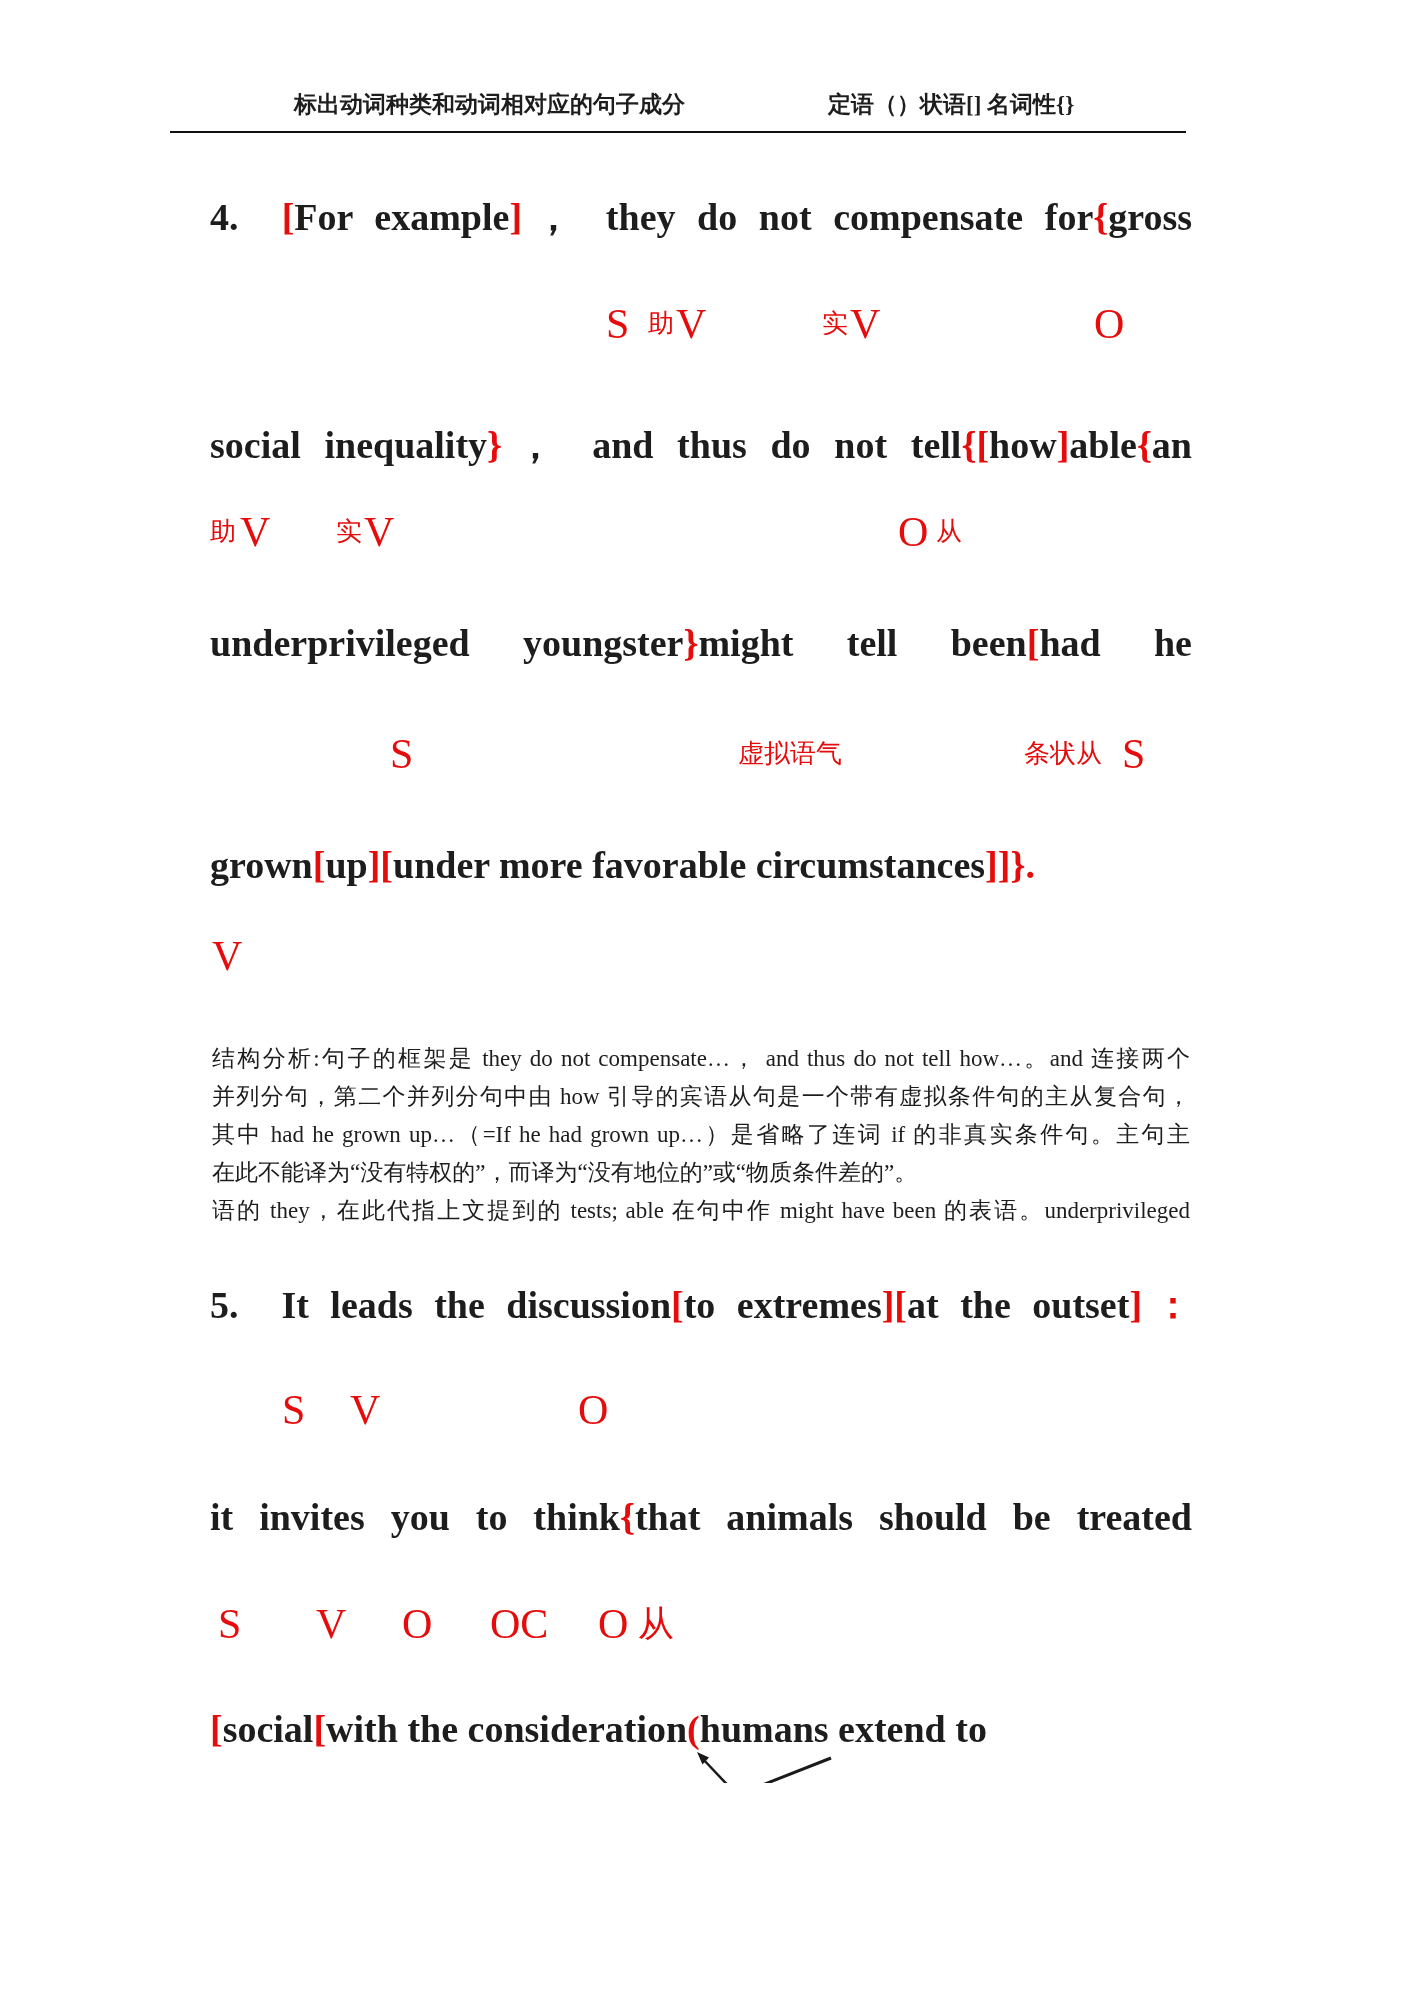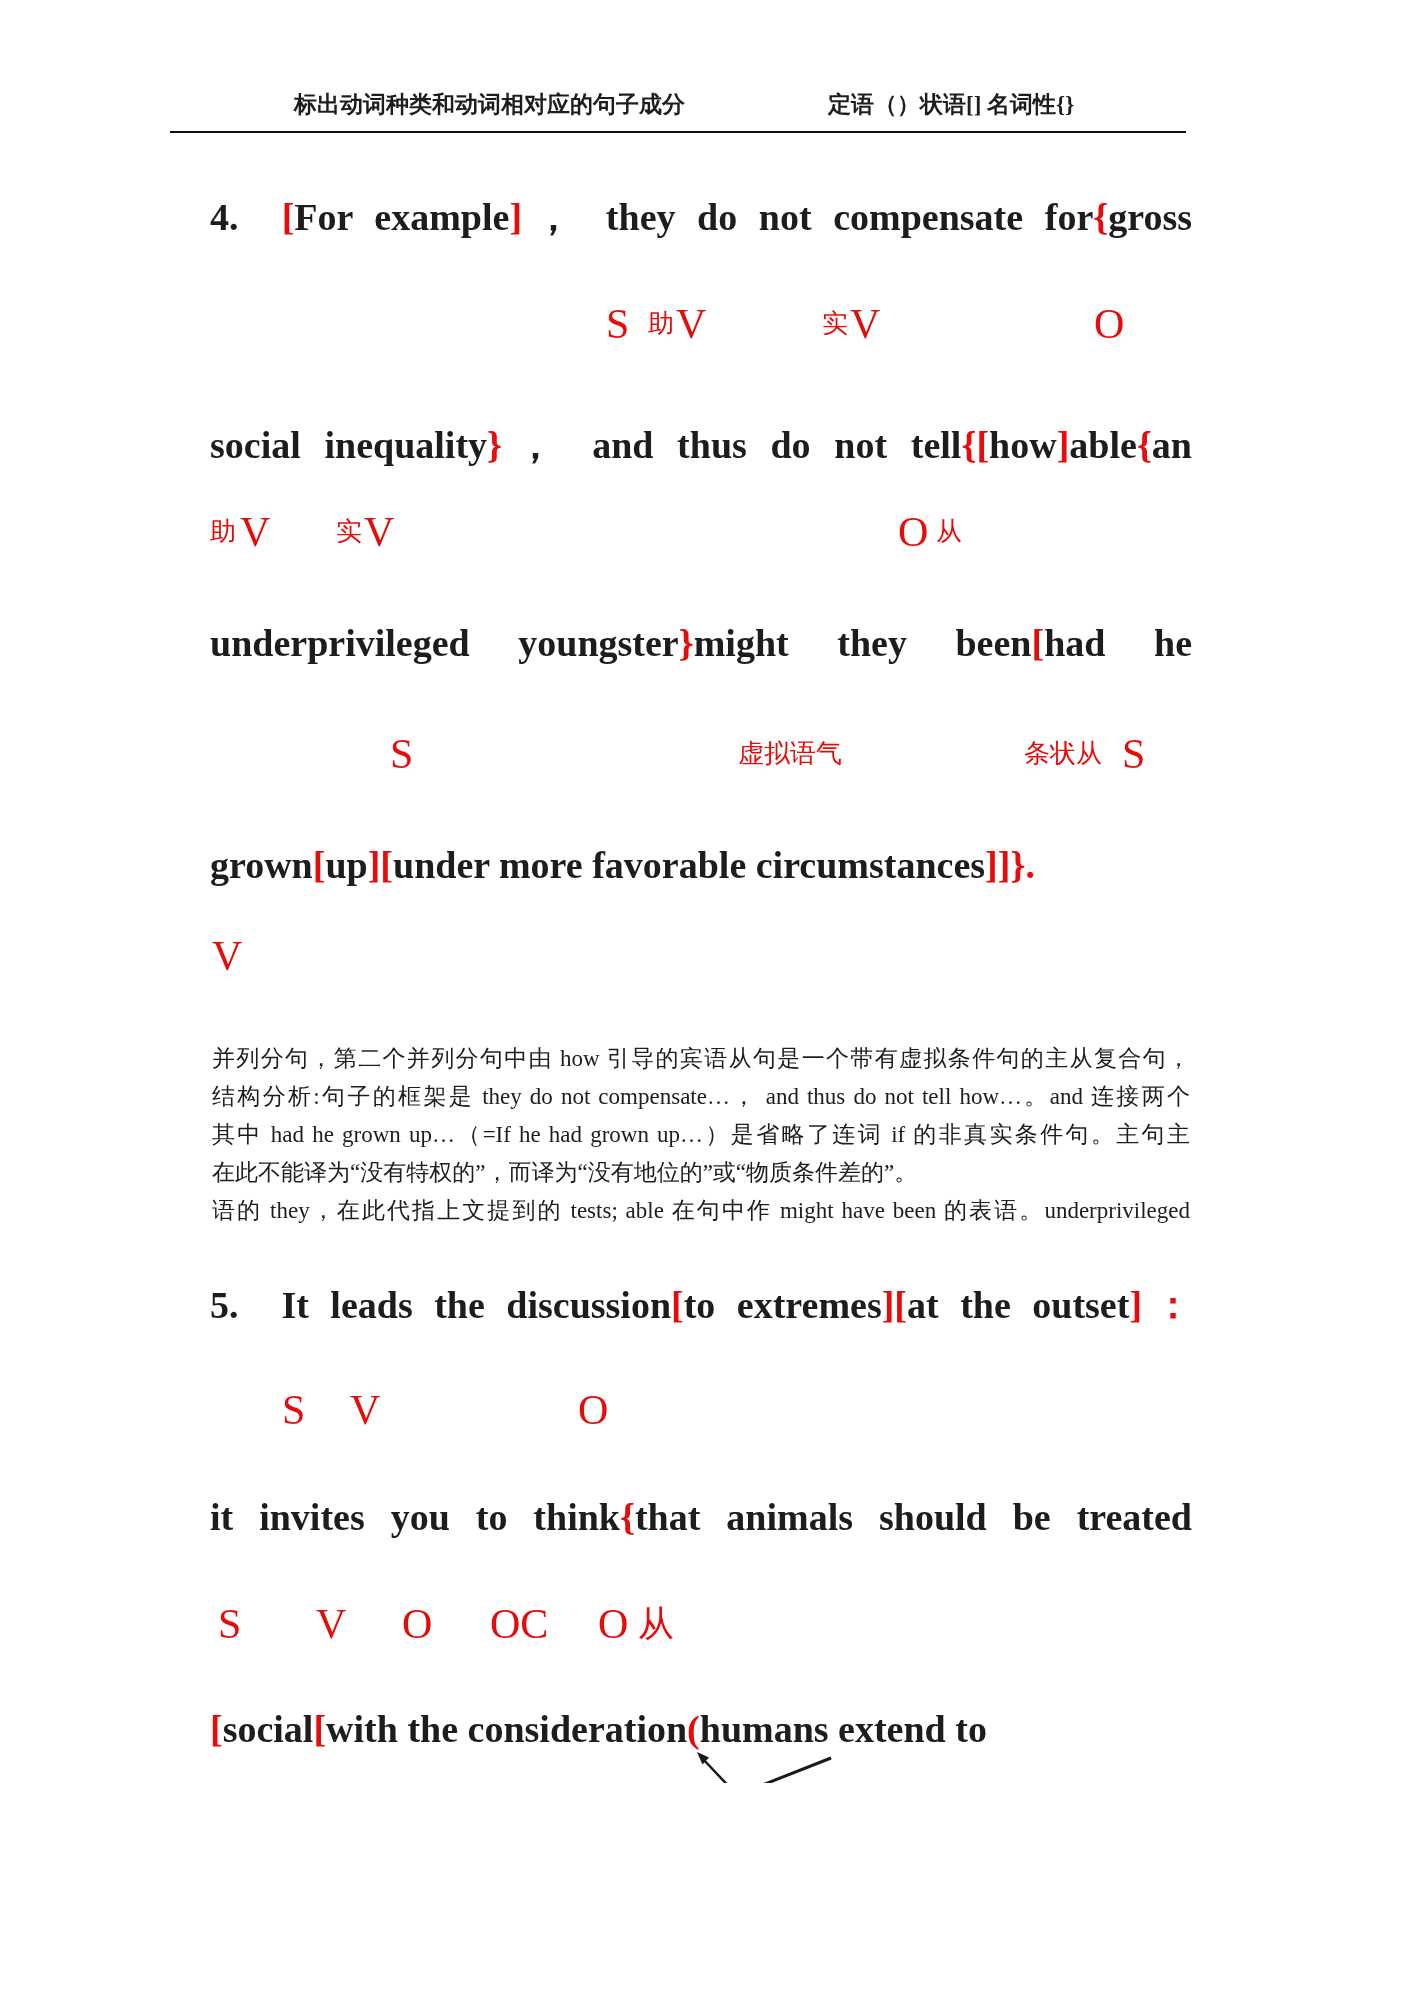--- a/index.html
+++ b/index.html
@@ -51,21 +51,21 @@
       </div>
       <div class="sentence justify" style="top: 420px;"><span class="k">social inequality</span><span class="r">}</span><span class="k">，</span><span class="k"> and thus do not tell</span><span class="r">{[</span><span class="k">how</span><span class="r">]</span><span class="k">able</span><span class="r">{</span><span class="k">an</span></div>
       <div class="marks" style="top: 506px;">
         <span class="mk-S" style="left: 210px;">助</span>
         <span class="mk-L" style="left: 240px;">V</span>
         <span class="mk-S" style="left: 336px;">实</span>
         <span class="mk-L" style="left: 364px;">V</span>
         <span class="mk-L" style="left: 898px;">O</span>
         <span class="mk-S" style="left: 936px;">从</span>
       </div>
-      <div class="sentence justify" style="top: 618px;"><span class="k">underprivileged youngster</span><span class="r">}</span><span class="k">might they been</span><span class="r">[</span><span class="k">had he</span></div>
+      <div class="sentence justify" style="top: 618px;"><span class="k">underprivileged youngster</span><span class="r">}</span><span class="k">might tell been</span><span class="r">[</span><span class="k">had he</span></div>
       <div class="marks" style="top: 728px;">
         <span class="mk-L" style="left: 390px;">S</span>
         <span class="mk-S" style="left: 738px;">虚拟语气</span>
         <span class="mk-S" style="left: 1024px;">条状从</span>
         <span class="mk-L" style="left: 1122px;">S</span>
       </div>
       <div class="sentence" style="top: 840px;"><span class="k">grown</span><span class="r">[</span><span class="k">up</span><span class="r">][</span><span class="k">under more favorable circumstances</span><span class="r">]]}.</span></div>
       <div class="marks" style="top: 930px;">
         <span class="mk-L" style="left: 212px;">V</span>
       </div>
@@ -81,22 +81,22 @@
         <span class="mk-L" style="left: 316px;">V</span>
         <span class="mk-L" style="left: 402px;">O</span>
         <span class="mk-L" style="left: 490px;">OC</span>
         <span class="mk-L" style="left: 598px;">O</span>
         <span class="mk-M" style="left: 638px;">从</span>
       </div>
       <div class="sentence" style="top: 1704px;"><span class="r">[</span><span class="k">social</span><span class="r">[</span><span class="k">with the consideration</span><span class="r">(</span><span class="k">humans extend to</span></div>
     </div>
 
   <div class="analysis">
+    <div class="para-line jl">结构分析:句子的框架是 they do not compensate…， and thus do not tell how…。and 连接两个</div>
     <div class="para-line jl">并列分句，第二个并列分句中由 how 引导的宾语从句是一个带有虚拟条件句的主从复合句，</div>
-    <div class="para-line jl">结构分析:句子的框架是 they do not compensate…， and thus do not tell how…。and 连接两个</div>
     <div class="para-line jl">其中 had he grown up…（=If he had grown up…）是省略了连词 if 的非真实条件句。主句主</div>
     <div class="para-line">在此不能译为“没有特权的”，而译为“没有地位的”或“物质条件差的”。</div>
     <div class="para-line jl">语的 they，在此代指上文提到的 tests; able 在句中作 might have been 的表语。underprivileged</div>
   </div>
 
   <svg class="arrow-svg" width="200" height="85" viewBox="0 0 200 85">
     <line x1="77" y1="57" x2="42" y2="20" stroke="#1a1a1a" stroke-width="2.5"></line>
     <line x1="77" y1="57" x2="171" y2="20" stroke="#1a1a1a" stroke-width="3"></line>
     <polygon points="37,14 49,19.5 42.5,26.5" fill="#1a1a1a"></polygon>
   </svg>

